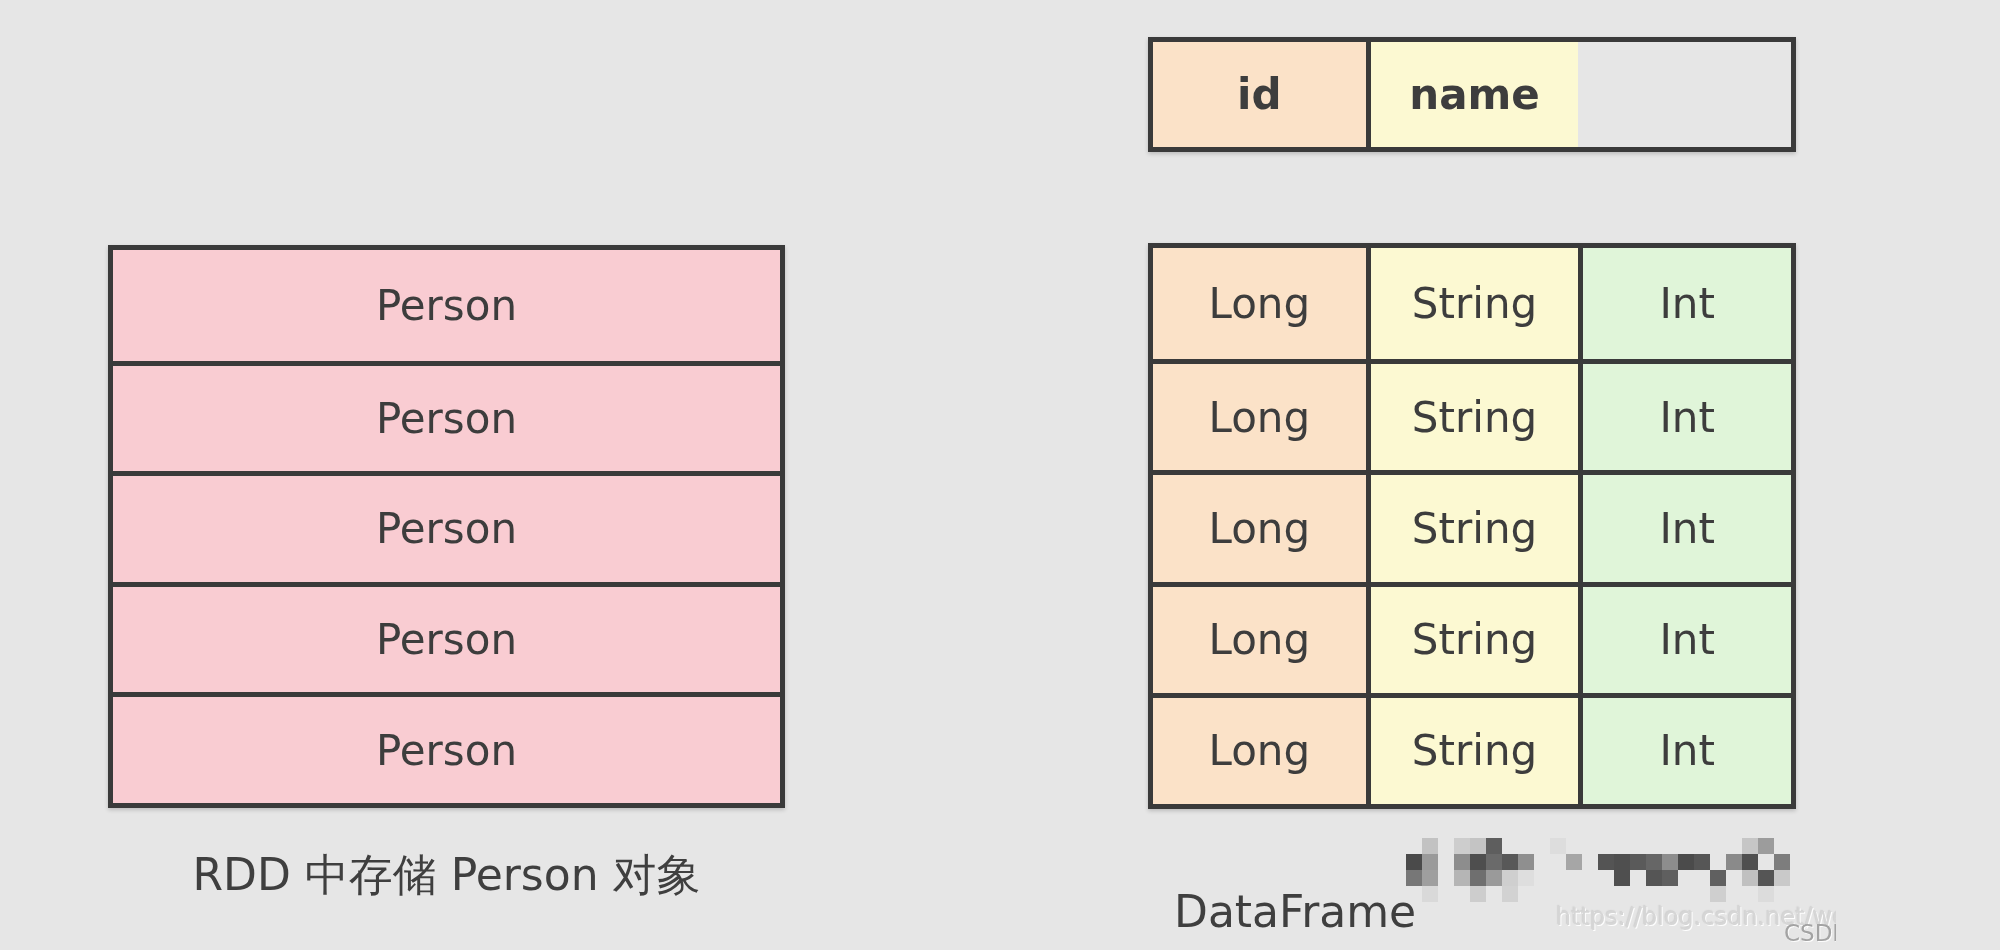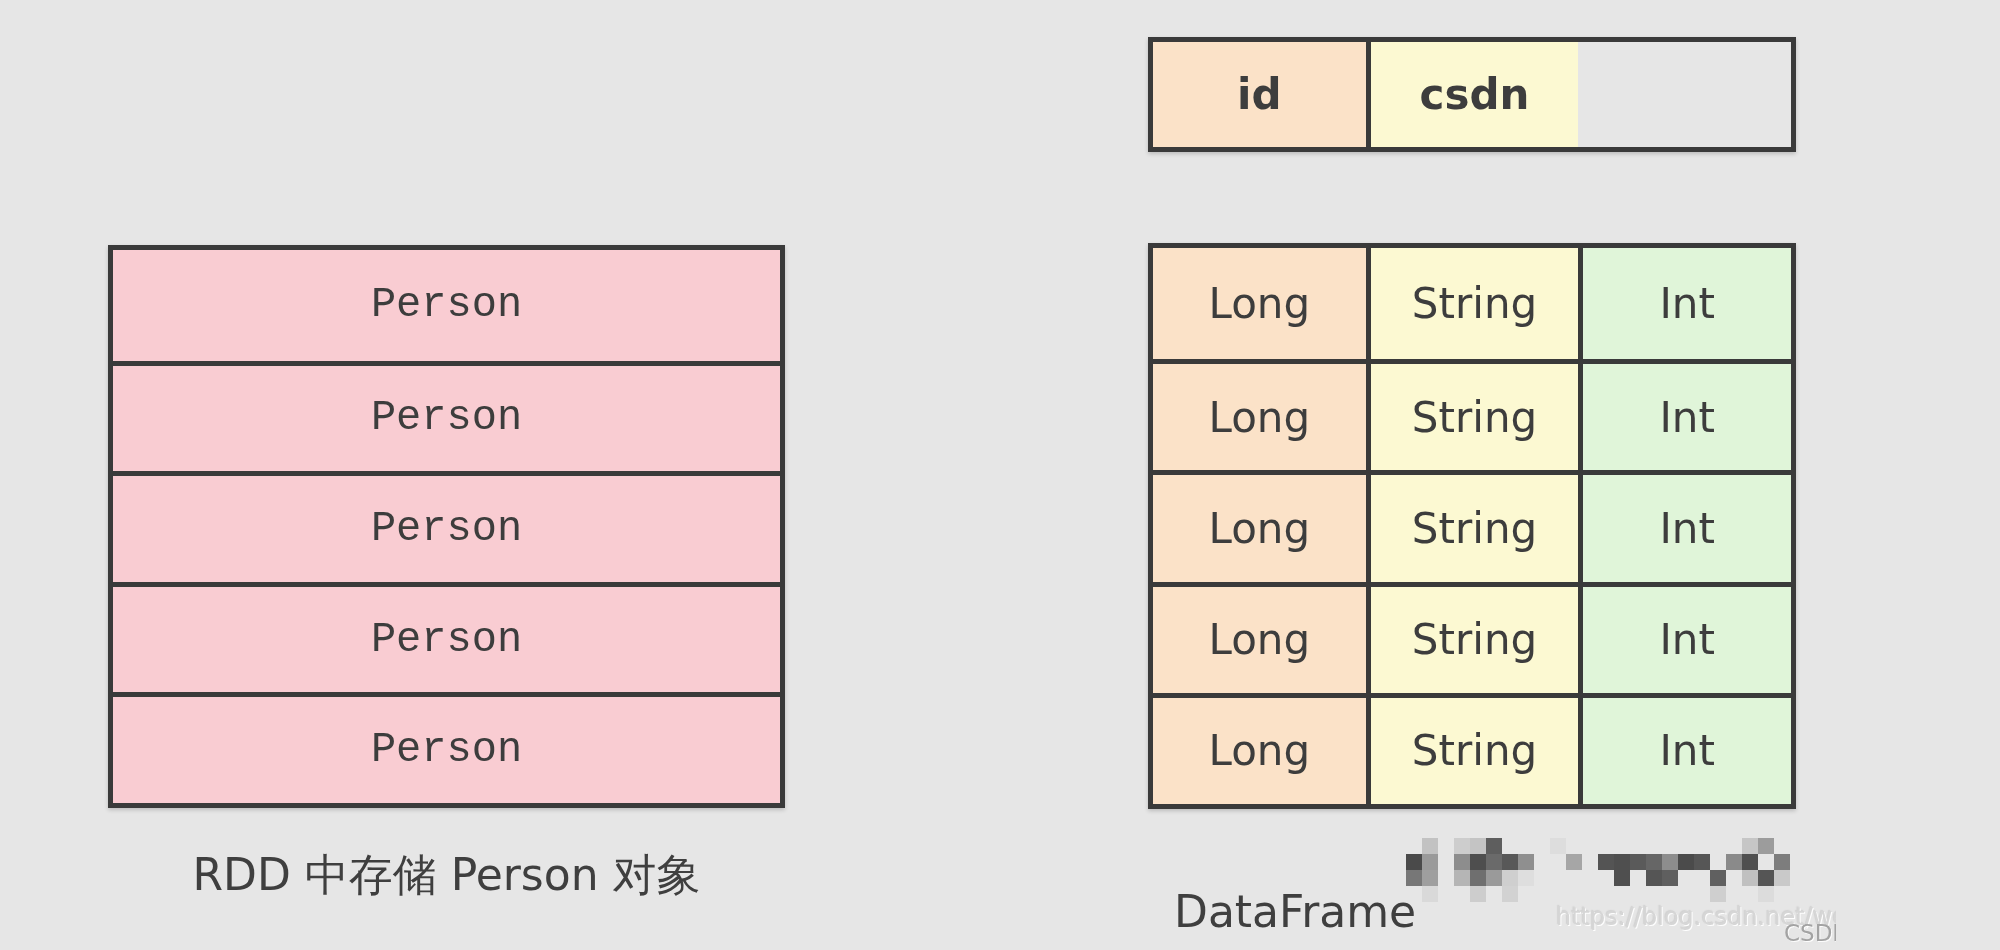--- a/index.html
+++ b/index.html
@@ -3,21 +3,21 @@
 <meta charset="utf-8">
 <style>
   html,body{margin:0;padding:0;}
   body{background:#e6e6e6;font-family:"DejaVu Sans","Liberation Sans",sans-serif;}
   .stage{position:relative;width:1836px;height:950px;background:var(--bg,#e6e6e6);overflow:hidden;}
 
   .tbl{position:absolute;display:grid;box-sizing:border-box;
        border:5px solid var(--line,#3a3a3a);
        box-shadow:0 2px 4px rgba(0,0,0,.18);}
   .df-header{left:1148px;top:37px;width:648px;height:115px;grid-template-columns:repeat(3,1fr);}
-  .rdd-table{left:108px;top:245px;width:677px;height:563px;grid-template-rows:repeat(5,1fr);font-family:Liberation Mono, monospace;}
+  .rdd-table{left:108px;top:245px;width:677px;height:563px;grid-template-rows:repeat(5,1fr);}
   .df-body{left:1148px;top:243px;width:648px;height:566px;
            grid-template-columns:repeat(3,1fr);grid-template-rows:repeat(5,1fr);}
 
   .cell{display:flex;align-items:center;justify-content:center;
         font-size:42px;color:var(--text,#3d3d3d);box-sizing:border-box;}
   .df-header .cell{font-weight:bold;}
   .c0{background:var(--peach,#fbe2c8);}
   .c1{background:var(--yellow,#fcf9d2);border-left:5px solid var(--line,#3a3a3a);}
   .c2{background:var(--green,#e0f5d9);border-left:5px solid var(--line,#3a3a3a);}
   .rdd-table .cell{background:var(--pink,#f9ccd2);}
@@ -38,21 +38,21 @@
           color:var(--wm_badge,#a3a3a3);
           text-shadow:1px 1px 0 rgba(255,255,255,.9);}
 </style>
 </head>
 <body>
 
 <div class="stage">
 
   <div class="tbl df-header">
     <div class="cell c0">id</div>
-    <div class="cell c1">csdn</div>
+    <div class="cell c1">name</div>
   </div>
 
   <div class="tbl rdd-table">
     <div class="cell">Person</div>
     <div class="cell">Person</div>
     <div class="cell">Person</div>
     <div class="cell">Person</div>
     <div class="cell">Person</div>
   </div>
 

